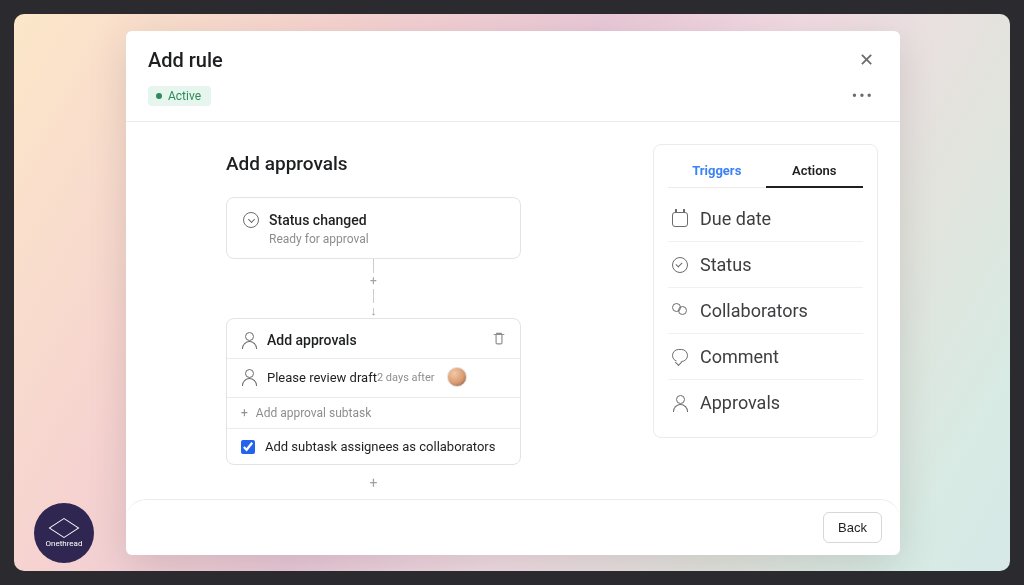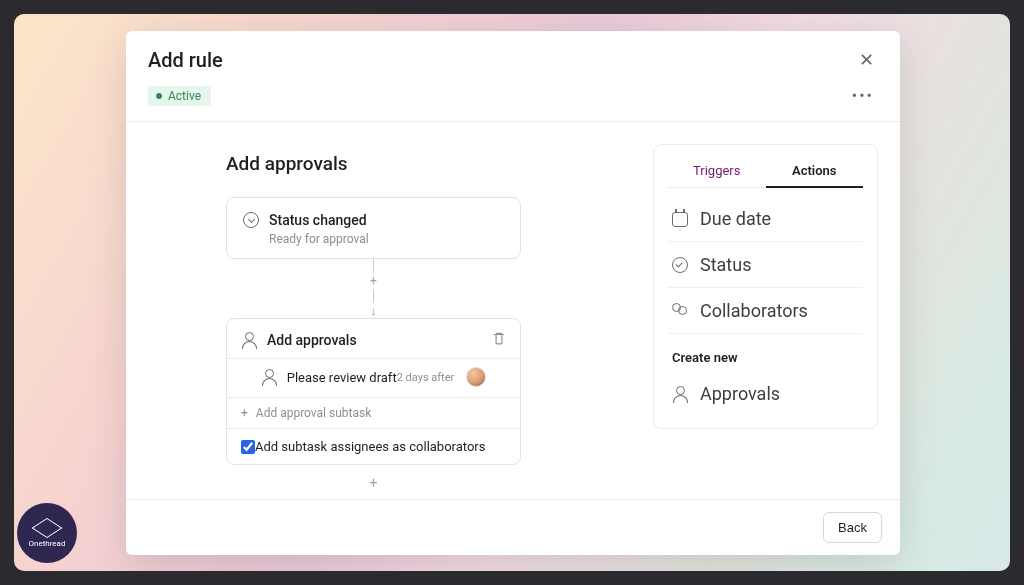--- a/index.html
+++ b/index.html
@@ -108,67 +108,67 @@
 .person-icon {
   width: 16px; height: 16px; display:inline-block; position:relative;
 }
 .person-icon::before {
   content:""; position:absolute; top:0; left:4px; width:7px; height:7px; border:1.5px solid #6b6c6e; border-radius:50%;
 }
 .person-icon::after {
   content:""; position:absolute; bottom:-1px; left:1px; width:13px; height:7px; border:1.5px solid #6b6c6e; border-bottom:none; border-top-left-radius:8px; border-top-right-radius:8px;
 }
 .trash-icon { color:#8d8e90; font-size:14px; cursor:pointer; }
-.ac-row2 { display:flex; align-items:center; justify-content:center; padding: 8px 14px 10px 14px; border-top:1px solid #edeae9; }
+.ac-row2 { display:flex; align-items:center; justify-content:flex-start; padding: 8px 14px 10px 14px; border-top:1px solid #edeae9; }
 .ac-row2 .left { display:flex; align-items:center; gap:10px; font-size:13px; color:#1e1f21; }
 .ac-row2 .right { display:flex; align-items:center; gap:12px; font-size:11px; color:#8d8e90; }
 .avatar { width:20px; height:20px; border-radius:50%; background: radial-gradient(circle at 35% 30%, #f2c9a6 0%, #db9b72 55%, #7a5b47 100%); border:1px solid #e2dfde; }
 .add-subtask-row { padding: 8px 14px; border-top:1px solid #edeae9; display:flex; align-items:center; gap:8px; font-size:12px; color:#8d8e90; cursor:pointer; }
-.checkbox-row { padding: 10px 14px; border-top:1px solid #edeae9; display:flex; align-items:center; gap:0; font-size:13px; color:#1e1f21; }
+.checkbox-row { padding: 10px 14px; border-top:1px solid #edeae9; display:flex; align-items:center; gap:10px; font-size:13px; color:#1e1f21; }
 .checkbox-row input { accent-color:#2563eb; width:14px; height:14px; }
 .add-action-plus { text-align:center; color:#a2a0a2; font-size:14px; margin-top:10px; cursor:pointer; }
 
 .side-panel {
   width: 225px;
   background:#fff;
   border:1px solid #edeae9;
   border-radius:8px;
   padding: 12px 14px 12px 14px;
   align-self:flex-start;
   margin-top:4px;
 }
 .tabs { display:flex; gap:0; border-bottom:1px solid #edeae9; margin-bottom:8px; }
-.tab { flex:1; text-align:center; font-size:13px; color:#701a75; padding:6px 0 8px 0; cursor:pointer; }
+.tab { flex:1; text-align:center; font-size:13px; color:#3b82f6; padding:6px 0 8px 0; cursor:pointer;font-weight:bold; }
 .tab.active { color:#1e1f21; font-weight:600; border-bottom:2px solid #1e1f21; margin-bottom:-1px; }
 .side-item { display:flex; align-items:center; gap:12px; padding:12px 4px; font-size:18px; color:#3d3e40; border-bottom:1px solid #f2f0ef; cursor:pointer; }
 .side-item:last-of-type { border-bottom:none; }
 .side-group-title { font-size:13px; font-weight:600; color:#1e1f21; margin: 16px 4px 6px 4px; }
 .mini-icon { width:16px; height:16px; display:inline-block; position:relative; color:#6b6c6e; }
 .cal-icon::before { content:""; position:absolute; inset:1px 0 0 0; border:1.5px solid #6b6c6e; border-radius:3px; }
 .cal-icon::after { content:""; position:absolute; top:-2px; left:3px; width:2px; height:4px; background:#6b6c6e; box-shadow: 8px 0 0 #6b6c6e; }
 .status-icon::before { content:""; position:absolute; inset:0; border:1.5px solid #6b6c6e; border-radius:50%; }
 .status-icon::after { content:""; position:absolute; top:5px; left:4px; width:5px; height:3px; border-left:1.5px solid #6b6c6e; border-bottom:1.5px solid #6b6c6e; transform:rotate(-45deg); }
 .collab-icon::before { content:""; position:absolute; top:0; left:0; width:7px; height:7px; border:1.5px solid #6b6c6e; border-radius:50%; }
 .collab-icon::after { content:""; position:absolute; top:3px; left:6px; width:7px; height:7px; border:1.5px solid #6b6c6e; border-radius:50%; }
 .comment-icon::before { content:""; position:absolute; inset:0 0 3px 0; border:1.5px solid #6b6c6e; border-radius:8px; }
 .comment-icon::after { content:""; position:absolute; bottom:0; left:4px; width:4px; height:4px; border-right:1.5px solid #6b6c6e; border-bottom:1.5px solid #6b6c6e; transform:rotate(45deg); background:#fff; }
 .subtask-icon::before { content:""; position:absolute; top:0; left:2px; width:12px; height:6px; border:1.5px solid #6b6c6e; border-radius:2px; }
 .subtask-icon::after { content:""; position:absolute; bottom:0; left:5px; width:9px; height:5px; border:1.5px solid #6b6c6e; border-radius:2px; }
 
 .modal-footer {
   border-top:1px solid #edeae9;
   padding:12px 18px;
-  display:flex; justify-content:flex-end; gap:10px;
+  display:flex; justify-content:flex-end; gap:10px;border-radius:20px;
 }
 .btn { font-size:13px; padding:7px 14px; border-radius:6px; cursor:pointer; border:1px solid transparent; }
 .btn-secondary { background:#fff; border:1px solid #d9d7d5; color:#1e1f21; }
 .btn-primary { background:#3b6fe0; color:#fff; font-weight:500; }
 
 .brand-badge {
-  position:absolute; bottom:8px; left:3px;
+  position:absolute; bottom:8px; left:20px;
   width:60px; height:60px; border-radius:50%;
   background:#2f2752; display:flex; flex-direction:column; align-items:center; justify-content:center;
   color:#fff; font-size:8px; gap:2px;
 }
 .brand-badge .cube {
   width:18px; height:18px; position:relative;
 }
 .brand-badge .cube::before {
   content:""; position:absolute; inset:0;
   border:1.5px solid #fff; transform: rotate(45deg) skew(-12deg, -12deg);
@@ -263,22 +263,25 @@
           <span>Due date</span>
         </div>
         <div class="side-item">
           <span class="mini-icon status-icon"></span>
           <span>Status</span>
         </div>
         <div class="side-item">
           <span class="mini-icon collab-icon"></span>
           <span>Collaborators</span>
         </div>
-
-        <div class="side-group-title">Create new</div>
+        <div class="side-item">
+          <span class="mini-icon comment-icon"></span>
+          <span>Comment</span>
+        </div>
+
 
         <div class="side-item">
           <span class="person-icon"></span>
           <span>Approvals</span>
         </div>
       </div>
 
     </div>
 
     <div class="modal-footer">

